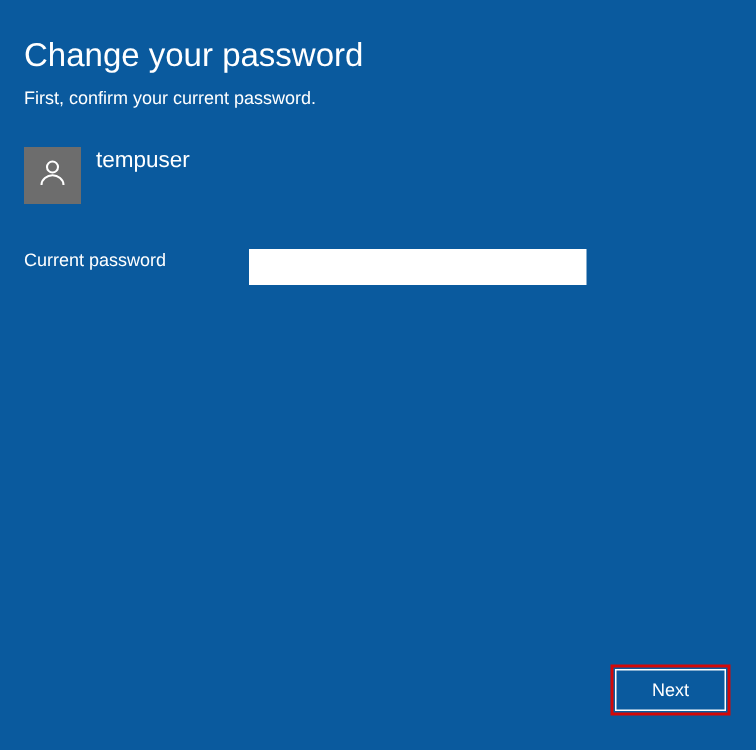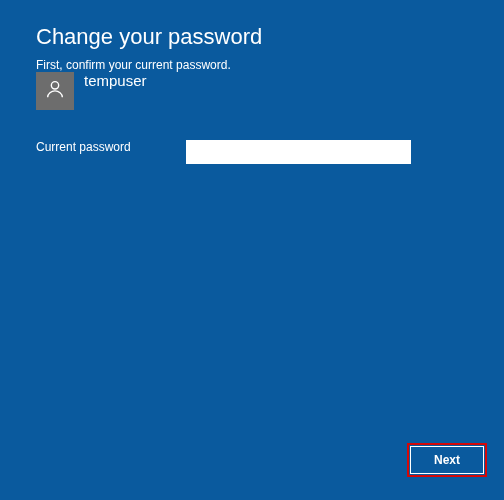--- a/index.html
+++ b/index.html
@@ -10,30 +10,31 @@
     body {
       width: 504px;
       height: 500px;
       background-color: #0a5a9e;
       font-family: "Segoe UI", Tahoma, sans-serif;
       color: #ffffff;
       position: relative;
       overflow: hidden;
     }
     .content {
-      padding: 24px 20px 0 36px;
+      padding: 24px 20px 0 16px;
     }
     .title {
       font-size: 22px;
       font-weight: 300;
       margin-bottom: 8px;
     }
     .subtitle {
       font-size: 12px;
       font-weight: 400;
+      margin-bottom: 26px;
     }
     .user-row {
       display: flex;
       gap: 10px;
       margin-bottom: 30px;
     }
     .avatar {
       width: 38px;
       height: 38px;
       background-color: #6d6d6d;
@@ -86,21 +87,20 @@
       font-size: 12px;
       font-family: inherit;
       cursor: pointer;
       display: flex;
       align-items: center;
       justify-content: center;
     }
     .btn-next {
       outline: 2px solid #d40808;
       outline-offset: 1px;
-      font-weight: bold;
     }
   </style>
 </head>
 <body>
 
 <div class="content">
   <h1 class="title">Change your password</h1>
   <p class="subtitle">First, confirm your current password.</p>
 
   <div class="user-row">

